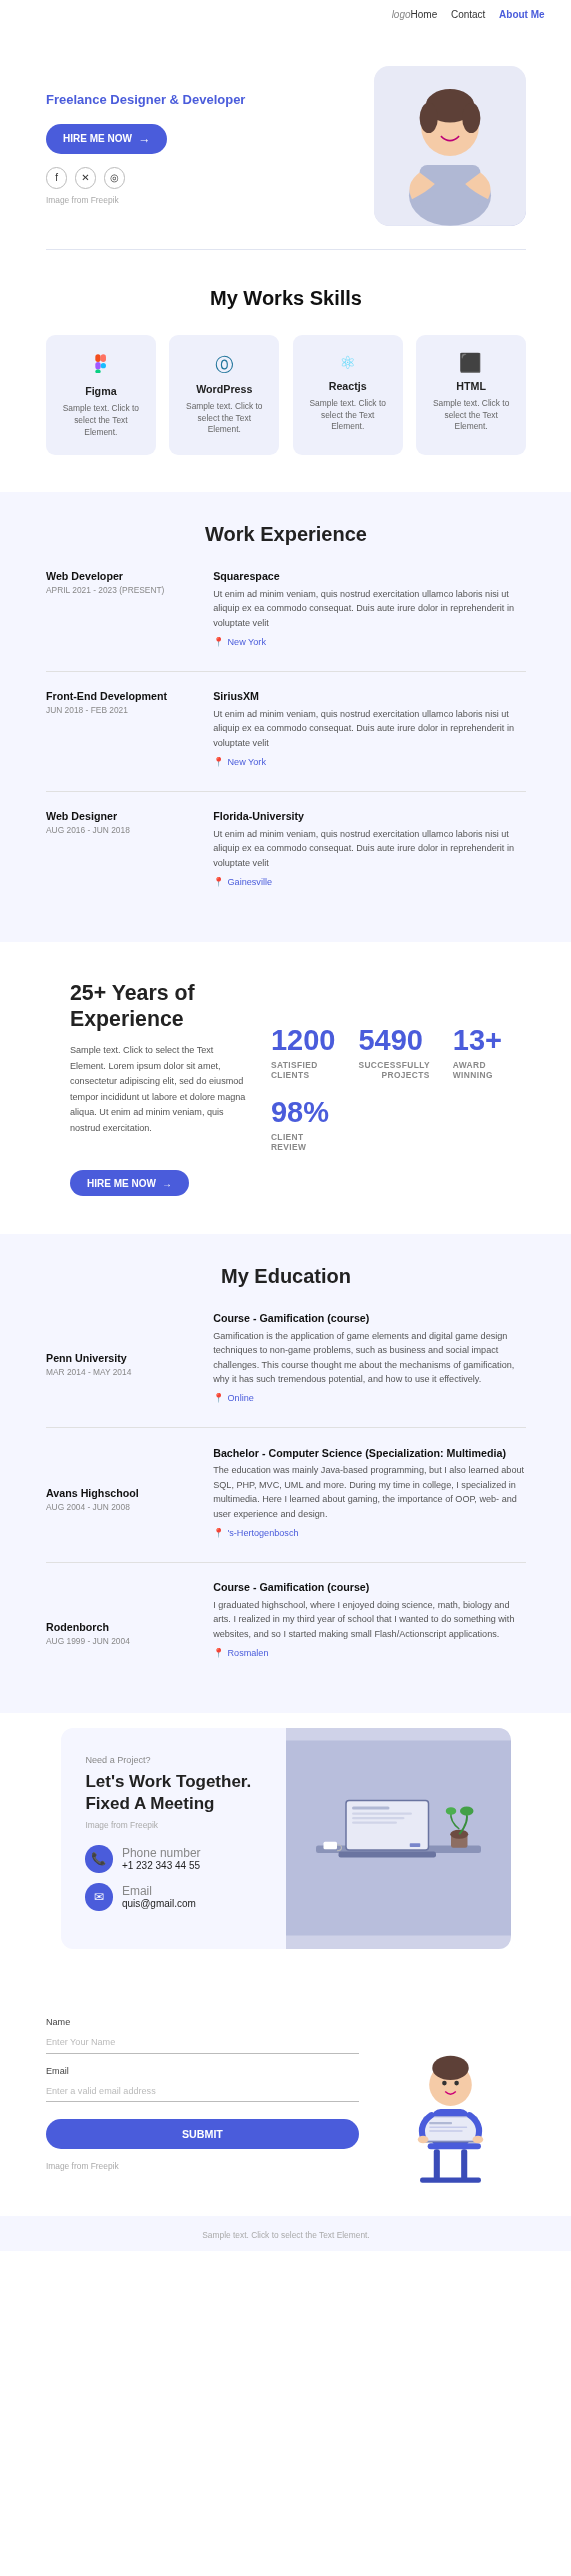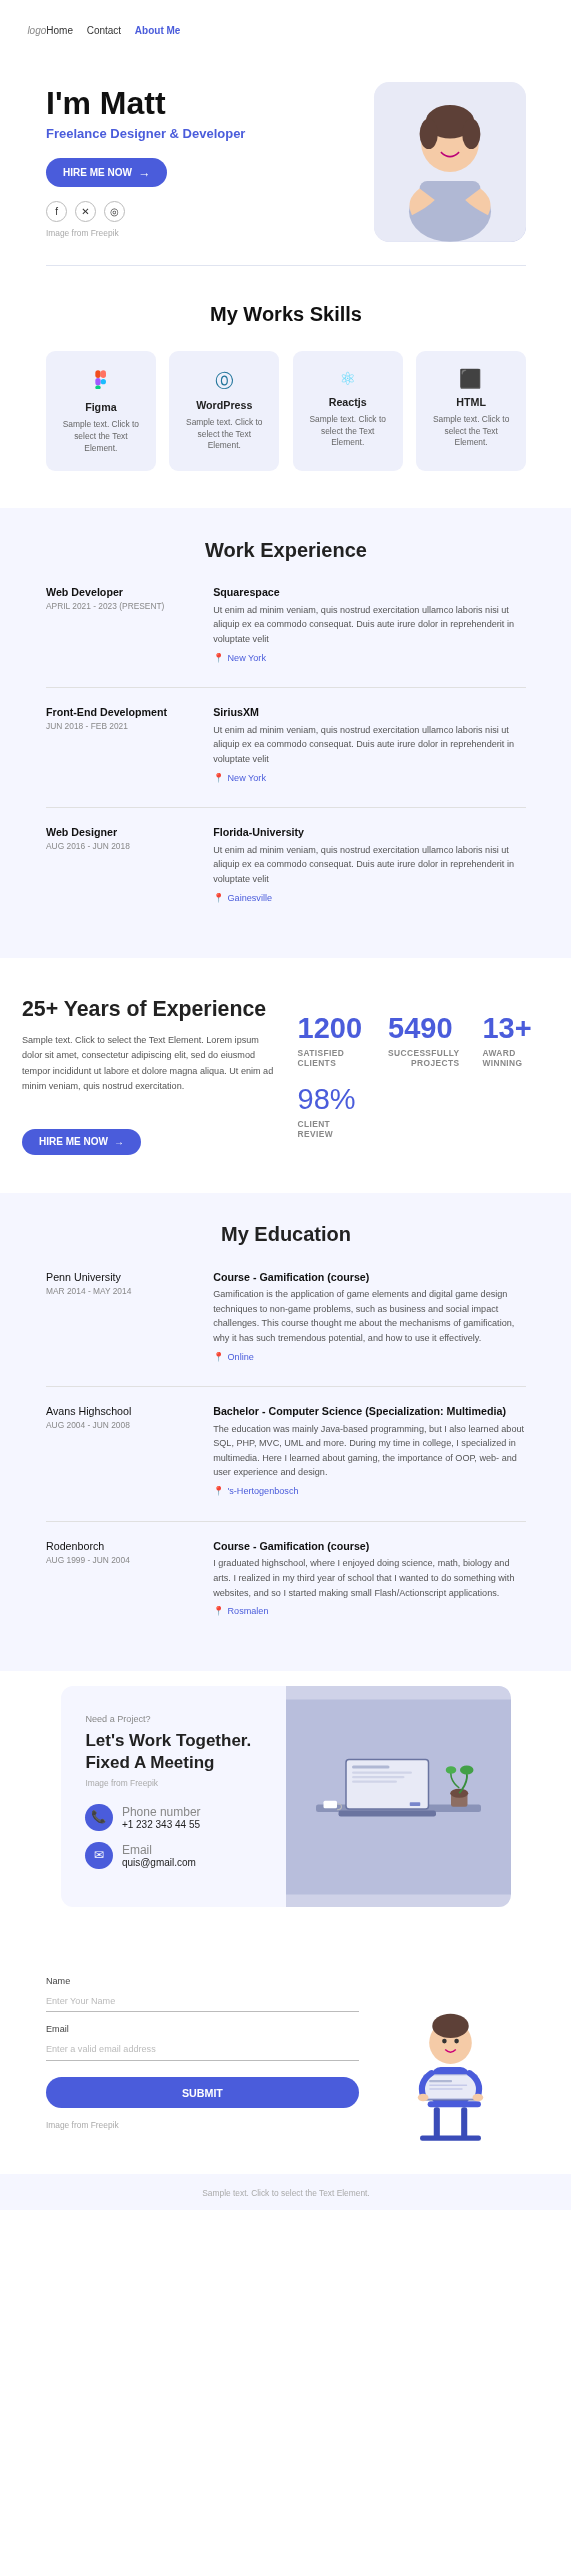--- a/index.html
+++ b/index.html
@@ -1,21 +1,21 @@
 <!DOCTYPE html>
 <html style="font-size:12.2px"><head>
   <meta charset="utf-8">
   <style>
     * { box-sizing: border-box; margin: 0; padding: 0; }
     body { font-family: 'Segoe UI', Arial, sans-serif; background: #fff; color: #222; width: 572px; }
 
     
     nav {
-      display: flex; justify-content: flex-start; align-items: center;
-      padding: 9.1px 27.4px; background: #fff; margin-top: 16px;
+      display: flex; justify-content: flex-end; align-items: center;
+      padding: 9.1px 27.4px; background: #fff;
     }
     .nav-logo { font-size: 10px; color: #888; font-style: italic; }
     .nav-links { display: flex; gap: 13.7px; }
     .nav-links a { font-size: 10px; color: #333; text-decoration: none; }
     .nav-links a.active { color: #4a5cdb; font-weight: 600; }
 
     
     .hero {
       display: flex; justify-content: space-between; align-items: center;
       padding: 37px 46px 23px 46px; background: #fff; position: relative;
@@ -61,21 +61,21 @@
     .work-left .job-title { font-size: 10.7px; font-weight: 700; color: #111; }
     .work-left .job-date { font-size: 8.4px; color: #888; margin-top: 3px; }
     .work-right .company { font-size: 10.7px; font-weight: 700; color: #111; margin-bottom: 4.6px; }
     .work-right .desc { font-size: 9.1px; color: #555; line-height: 1.6; }
     .work-location { display: flex; align-items: center; gap: 3px; font-size: 9.1px; color: #4a5cdb; margin-top: 6.1px; }
     .work-divider { border: none; border-top: 0.8px solid #e0e0e0; margin: 7.6px 0 18.3px 0; }
 
     
     .edu-section { padding: 30.5px 46px; background: #f5f6ff; }
     .edu-entry { display: grid; grid-template-columns: 152px 1fr; gap: 15.2px; margin-bottom: 24.4px; }
-    .edu-left .school { font-size: 10.7px; font-weight: 400; color: #111; }
+    .edu-left .school { font-size: 10.7px; font-weight: 700; color: #111; margin-top: 40px; }
     .edu-left .edu-date { font-size: 8.4px; color: #888; margin-top: 3px; }
     .edu-right .course { font-size: 10.7px; font-weight: 700; color: #111; margin-bottom: 4.6px; }
     .edu-right .desc { font-size: 9.1px; color: #555; line-height: 1.6; }
     .edu-location { display: flex; align-items: center; gap: 3px; font-size: 9.1px; color: #4a5cdb; margin-top: 6.1px; }
 
     
     .cta-section {
       margin: 0 30.5px 30.5px 30.5px; background: #f5f6ff; border-radius: 12.2px;
       display: grid; grid-template-columns: 1fr 1fr; overflow: hidden; min-height: 183px;
     }
@@ -120,21 +120,20 @@
   <span class="nav-logo">logo</span>
   <div class="nav-links">
     <a>Home</a>
     <a>Contact</a>
     <a class="active">About Me</a>
   </div>
 </nav>
 
 <section class="hero">
   <div class="hero-text">
-    <h1>I'm Matt</h1>
     <h2>Freelance Designer &amp; Developer</h2>
     <button class="hire-btn">
       <span>HIRE ME NOW</span>
       <span class="arrow">→</span>
     </button>
     <div class="social-icons">
       <div class="social-icon">f</div>
       <div class="social-icon">✕</div>
       <div class="social-icon">◎</div>
     </div>
@@ -250,21 +249,21 @@
       <div class="company">Florida-University</div>
       <div class="desc">Ut enim ad minim veniam, quis nostrud exercitation ullamco laboris nisi ut aliquip ex ea commodo consequat. Duis aute irure dolor in reprehenderit in voluptate velit</div>
       <div class="work-location">
         <span>📍</span>
         <span>Gainesville</span>
       </div>
     </div>
   </div>
 </section>
 
-<section style="padding: 38px 22px; background: #fff; display: grid; grid-template-columns: 1fr 1fr; gap: 23px;">
+<section style="padding: 38px 70px; background: #fff; display: grid; grid-template-columns: 1fr 1fr; gap: 23px;">
   <div>
     <h2 style="font-size:21.3px; font-weight:800; line-height:1.25; margin-bottom:10.7px;">25+ Years of Experience</h2>
     <p style="font-size:9.1px; color:#555; line-height:1.7; margin-bottom:17px;">Sample text. Click to select the Text Element. Lorem ipsum dolor sit amet, consectetur adipiscing elit, sed do eiusmod tempor incididunt ut labore et dolore magna aliqua. Ut enim ad minim veniam, quis nostrud exercitation.</p>
     <button class="hire-btn">
       <span>HIRE ME NOW</span>
       <span>→</span>
     </button>
   </div>
   <div style="display:grid; grid-template-columns:1fr 1fr 1fr; gap:15.2px 23px; align-content:center;">
     <div>
@@ -273,21 +272,21 @@
     </div>
     <div>
       <div style="font-size:29px; font-weight:800; color:#4a5cdb;">5490</div>
       <div style="font-size:8.4px; color:#888; font-weight:600; letter-spacing:0.4px; text-transform:uppercase; margin-top:3px;text-align:right;">SUCCESSFULLY PROJECTS</div>
     </div>
     <div>
       <div style="font-size:29px; font-weight:800; color:#4a5cdb;">13+</div>
       <div style="font-size:8.4px; color:#888; font-weight:600; letter-spacing:0.4px; text-transform:uppercase; margin-top:3px;">AWARD WINNING</div>
     </div>
     <div>
-      <div style="font-size:29px; font-weight:400; color:#4a5cdb;">98%</div>
+      <div style="font-size:29px; font-weight:700; color:#4a5cdb;">98%</div>
       <div style="font-size:8.4px; color:#888; font-weight:600; letter-spacing:0.4px; text-transform:uppercase; margin-top:3px;">CLIENT REVIEW</div>
     </div>
   </div>
 </section>
 
 <section class="edu-section">
   <h2 class="work-title">My Education</h2>
 
   <div class="edu-entry">
     <div class="edu-left">

